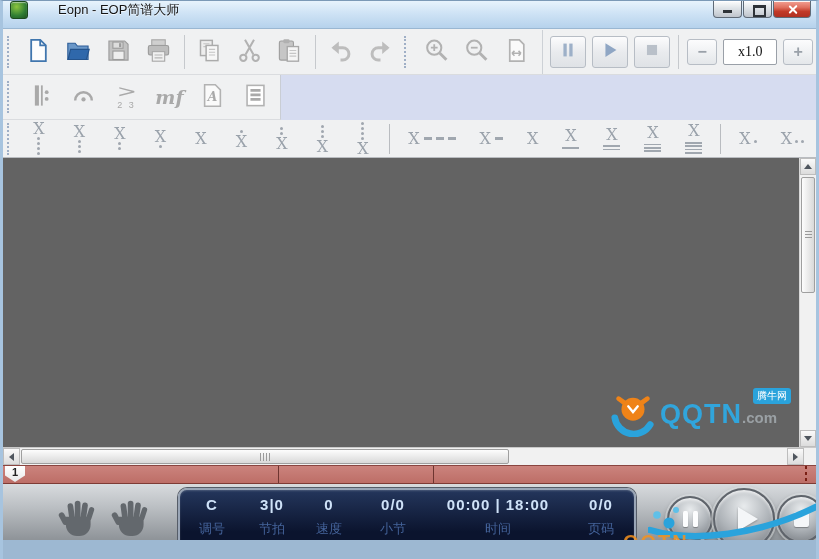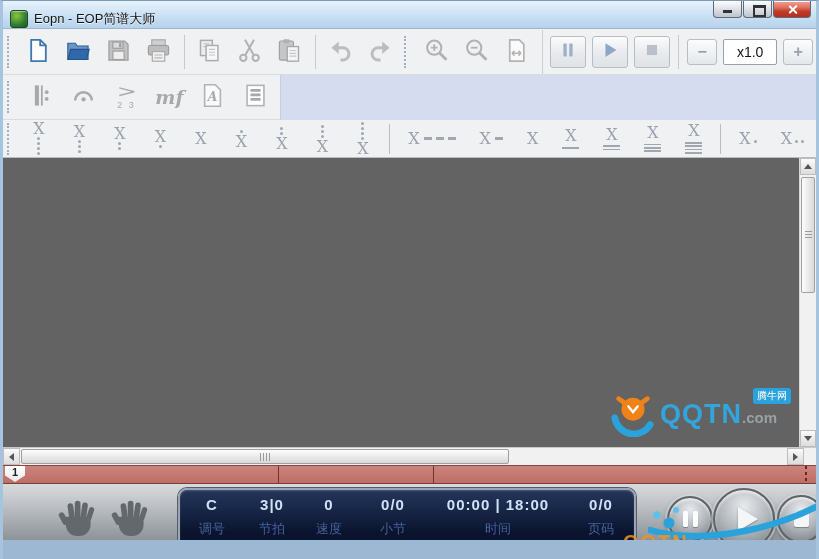--- a/index.html
+++ b/index.html
@@ -1,19 +1,19 @@
 <!DOCTYPE html>
 <html><head>
 <meta charset="utf-8">
 <style>
   html,body{margin:0;padding:0;}
   body{width:819px;height:559px;overflow:hidden;font-family:"Liberation Sans",sans-serif;background:#9db8d2;position:relative;}
   .window{position:absolute;inset:0;box-sizing:border-box;border-left:3px solid #a7c4df;border-right:3px solid #a7c4df;border-top:1px solid #7b99b6;}
   
-  .titlebar{height:27px;background:linear-gradient(#e7f3fc,#cfe3f5 45%,#b6d2ec);position:relative;display:flex;align-items:flex-end;border-bottom:1px solid #9ab7d2;}
+  .titlebar{height:27px;background:linear-gradient(#e7f3fc,#cfe3f5 45%,#b6d2ec);position:relative;display:flex;align-items:flex-start;border-bottom:1px solid #9ab7d2;gap:24px;}
   .appicon{width:16px;height:16px;margin:0 6px 0 7px;border-radius:3px;border:1px solid #1c4a1e;background:radial-gradient(circle at 35% 30%,#8cc63f,#2f7d33 60%,#1d5420);box-shadow:inset 0 1px 1px rgba(255,255,255,.5);}
   .wtitle{font-size:13px;color:#151515;text-shadow:0 1px 0 rgba(255,255,255,.7);}
   .winbtns{position:absolute;right:5px;top:0;display:flex;}
   .wbtn{height:17px;width:29px;box-sizing:border-box;border:1px solid #5f6a76;border-top:none;border-radius:0 0 4px 4px;background:linear-gradient(#fefefe,#dfe4e8 45%,#bfc5cc);margin-left:1px;position:relative;box-shadow:inset 0 1px 0 rgba(255,255,255,.9);cursor:pointer;}
   .wbtn.close{width:38px;background:linear-gradient(#f3a396,#e0705f 40%,#c23a28 65%,#b03021);}
   .glyph-min{position:absolute;left:50%;bottom:4px;width:9px;height:3px;margin-left:-4.5px;background:#2e3338;}
   .glyph-max{position:absolute;left:50%;top:50%;width:9px;height:7px;margin:-4px 0 0 -5px;border:2px solid #2e3338;border-top-width:3px;}
   .glyph-x{position:absolute;left:50%;top:50%;width:11px;height:11px;margin:-5px 0 0 -5px;}
   .glyph-x::before,.glyph-x::after{content:"";position:absolute;left:5px;top:0;width:2.4px;height:11px;background:#fff;border-radius:1px;}
   .glyph-x::before{transform:rotate(45deg);} .glyph-x::after{transform:rotate(-45deg);}
@@ -24,21 +24,21 @@
   
   .row1{height:46px;background:#f0f1f2;border-bottom:1px solid #dadcdf;display:flex;align-items:center;box-sizing:border-box;}
   .grip{width:5px;height:32px;border-left:2px dotted #9fafc6;margin:0 5px 0 4px;}
   .tbtn{width:40px;height:40px;border:none;background:transparent;display:flex;align-items:center;justify-content:center;padding:0;cursor:pointer;}
   .tbtn svg{width:27px;height:27px;}
   .tsep{width:1px;height:34px;background:#c6c9cd;margin:0 5px;}
   .tedge{width:1px;height:44px;background:#cdd1d6;margin:0 4px 0 6px;}
   .pbtn{width:36px;height:32px;box-sizing:border-box;border:1px solid #b7bdc5;border-radius:3px;background:linear-gradient(#fcfcfd,#e9ebee 50%,#dfe2e6);display:flex;align-items:center;justify-content:center;margin:0 3px;cursor:pointer;}
   .pbtn svg{width:22px;height:22px;}
   .stepbtn{width:30px;height:26px;box-sizing:border-box;border:1px solid #b7bdc5;border-radius:3px;background:linear-gradient(#fcfcfd,#e4e7ea);color:#9aa1a9;font-size:16px;font-weight:bold;display:flex;align-items:center;justify-content:center;margin:0 3px;cursor:pointer;}
-  .tempobox{width:54px;height:26px;box-sizing:border-box;border:1px solid #9aa0a8;border-radius:2px;background:#fff;color:#111;font-size:14px;display:flex;align-items:center;justify-content:center;margin:16px 3px;}
+  .tempobox{width:54px;height:26px;box-sizing:border-box;border:1px solid #9aa0a8;border-radius:2px;background:#fff;color:#111;font-size:14px;display:flex;align-items:center;justify-content:center;margin:16px 3px;font-family:Liberation Serif, serif;}
   .row2{height:45px;background:#d6dcf0;display:flex;box-sizing:border-box;}
   .symbar{width:278px;background:#f0f1f2;border-right:1px solid #c9cdd4;border-bottom:1px solid #dadcdf;display:flex;align-items:center;box-sizing:border-box;}
   .symbar .tbtn{width:43px;}
   .mf{font-family:"DejaVu Serif","Liberation Serif",serif;font-style:italic;font-weight:bold;font-size:19px;color:#a9a9a9;}
   .fing{display:flex;flex-direction:column;align-items:center;color:#a9a9a9;line-height:1;}
   .fing .fa{font-family:"DejaVu Serif",serif;font-size:16px;transform:scaleX(1.5);}
   .fing .fn{font-size:9px;margin-top:1px;letter-spacing:2px;}
   .row3{height:38px;background:#f0f1f2;border-bottom:1px solid #b9bcc0;display:flex;align-items:center;box-sizing:border-box;overflow:hidden;}
   .nsep{width:1px;height:30px;background:#b9bcc0;margin:0 6px;}
   .note{display:flex;flex-direction:column;align-items:center;justify-content:center;width:18px;margin:0 12px;color:#9aa2ab;cursor:pointer;}

